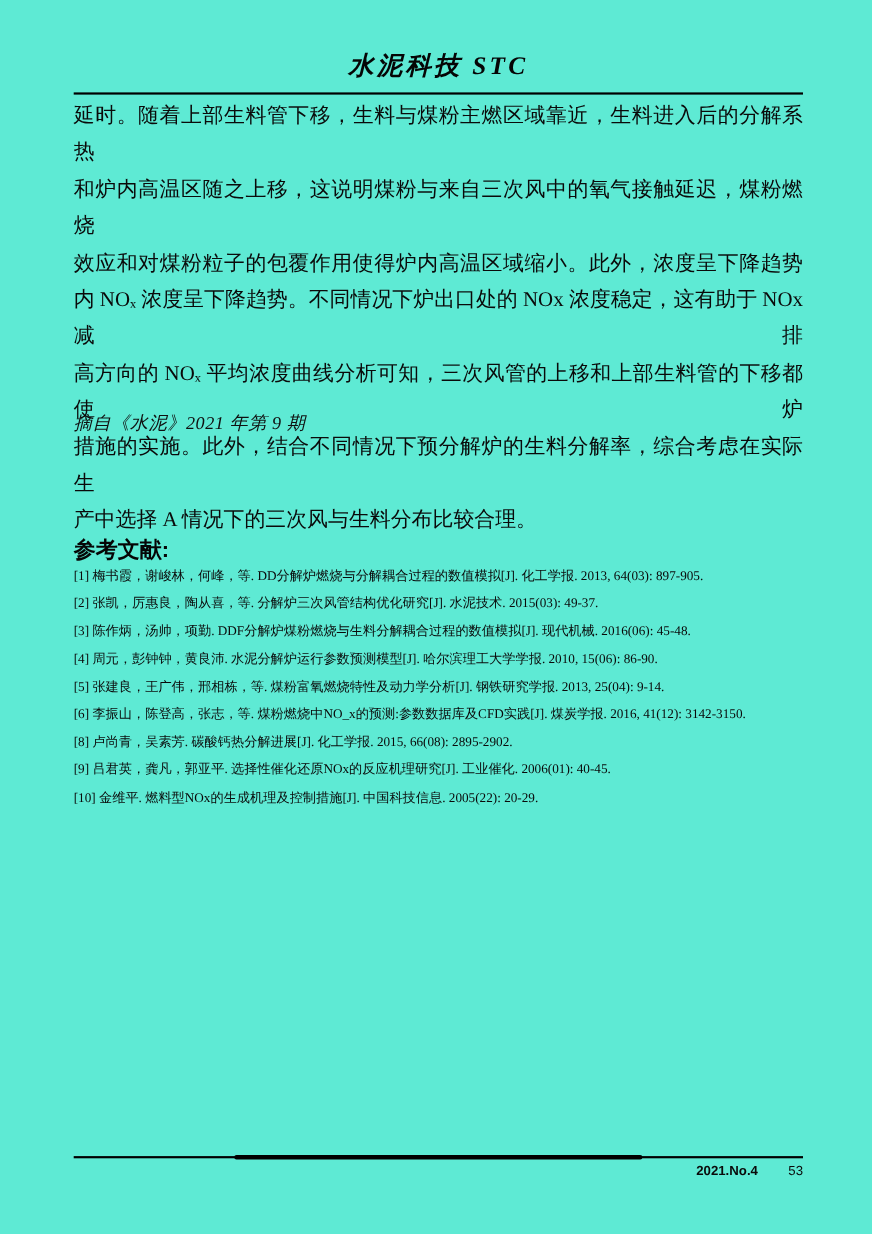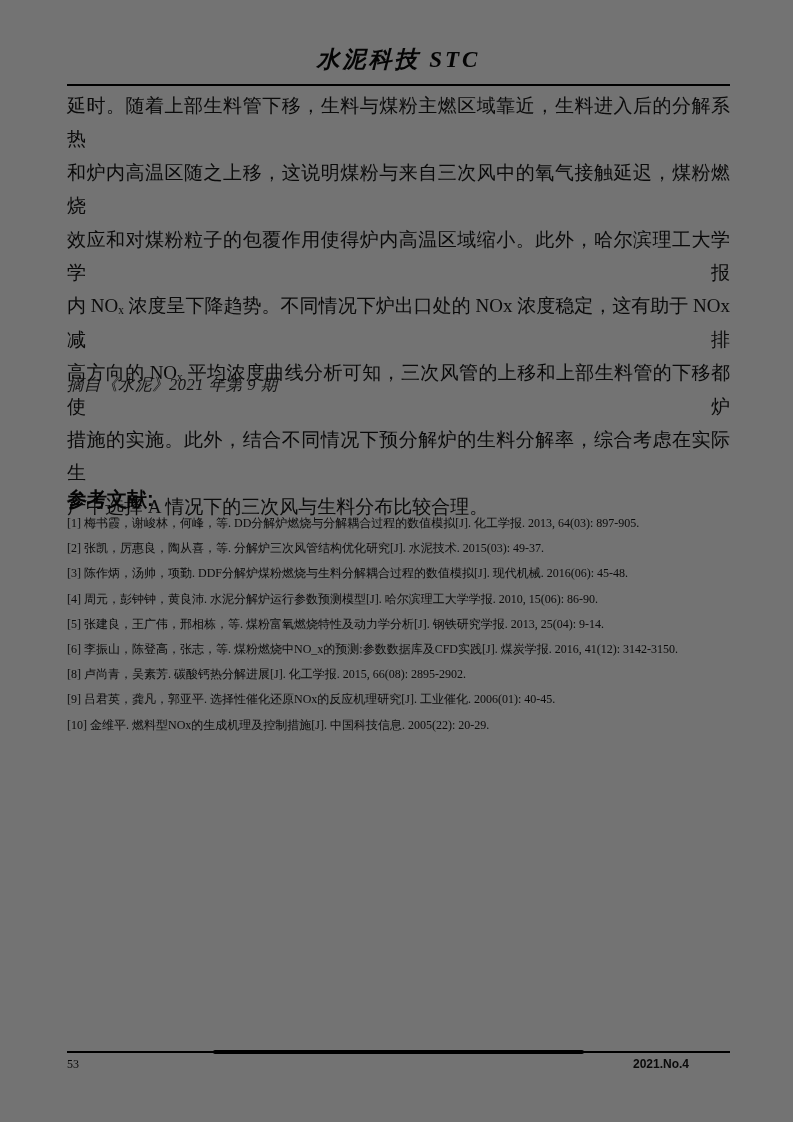--- a/index.html
+++ b/index.html
@@ -1,21 +1,21 @@
 <!DOCTYPE html>
 <html><head>
 <meta charset="utf-8">
 <style>
   html, body { margin: 0; padding: 0; background: #e8e8e8; }
   .page {
     position: relative;
     width: 793px;
     height: 1122px;
     margin: 0 auto;
-    background: #737373;
+    background: #5eead4;
     font-family: "Liberation Serif", "DejaVu Serif", serif;
     color: #0f0f0f;
     overflow: hidden;
   }
   .journal-title {
     position: absolute;
     top: 44px; left: 67px; width: 663px;
     text-align: center;
     font-size: 23px;
     font-weight: bold;
@@ -68,23 +68,23 @@
   }
   .footer-rule-bulge {
     position: absolute;
     left: 22%; top: -1px; width: 56%; height: 4px;
     background: #000;
     border-radius: 2px;
   }
   .footer-page-number {
     position: absolute;
     top: 1057px; left: 67px; width: 663px;
-    text-align: left;
+    text-align: right;
     font-size: 12px;
-    font-family: Liberation Serif, serif;
+    font-family: Liberation Sans, sans-serif;
     color: #0a0a0a;
   }
   .footer-issue {
     position: absolute;
     top: 1057px; right: 104px;
     font-size: 12px;
     font-family: "Liberation Sans", "DejaVu Sans", sans-serif;
     color: #0a0a0a;
     font-weight: bold;
   }
@@ -94,21 +94,21 @@
 
 <div class="page">
 
   <div class="journal-title">水泥科技 STC</div>
 
   <div class="header-rule"></div>
 
   <div class="body-paragraph">
     <div class="body-line">延时。随着上部生料管下移，生料与煤粉主燃区域靠近，生料进入后的分解系热</div>
     <div class="body-line">和炉内高温区随之上移，这说明煤粉与来自三次风中的氧气接触延迟，煤粉燃烧</div>
-    <div class="body-line">效应和对煤粉粒子的包覆作用使得炉内高温区域缩小。此外，哈尔滨理工大学学报</div>
+    <div class="body-line">效应和对煤粉粒子的包覆作用使得炉内高温区域缩小。此外，浓度呈下降趋势</div>
     <div class="body-line">内 NOₓ 浓度呈下降趋势。不同情况下炉出口处的 NOx 浓度稳定，这有助于 NOx 减排</div>
     <div class="body-line">高方向的 NOₓ 平均浓度曲线分析可知，三次风管的上移和上部生料管的下移都使炉</div>
     <div class="body-line">措施的实施。此外，结合不同情况下预分解炉的生料分解率，综合考虑在实际生</div>
     <div class="body-line last-line">产中选择 A 情况下的三次风与生料分布比较合理。</div>
   </div>
 
   <div class="citation-line">摘自《水泥》2021 年第 9 期</div>
 
   <div class="references-heading">参考文献:</div>
 

